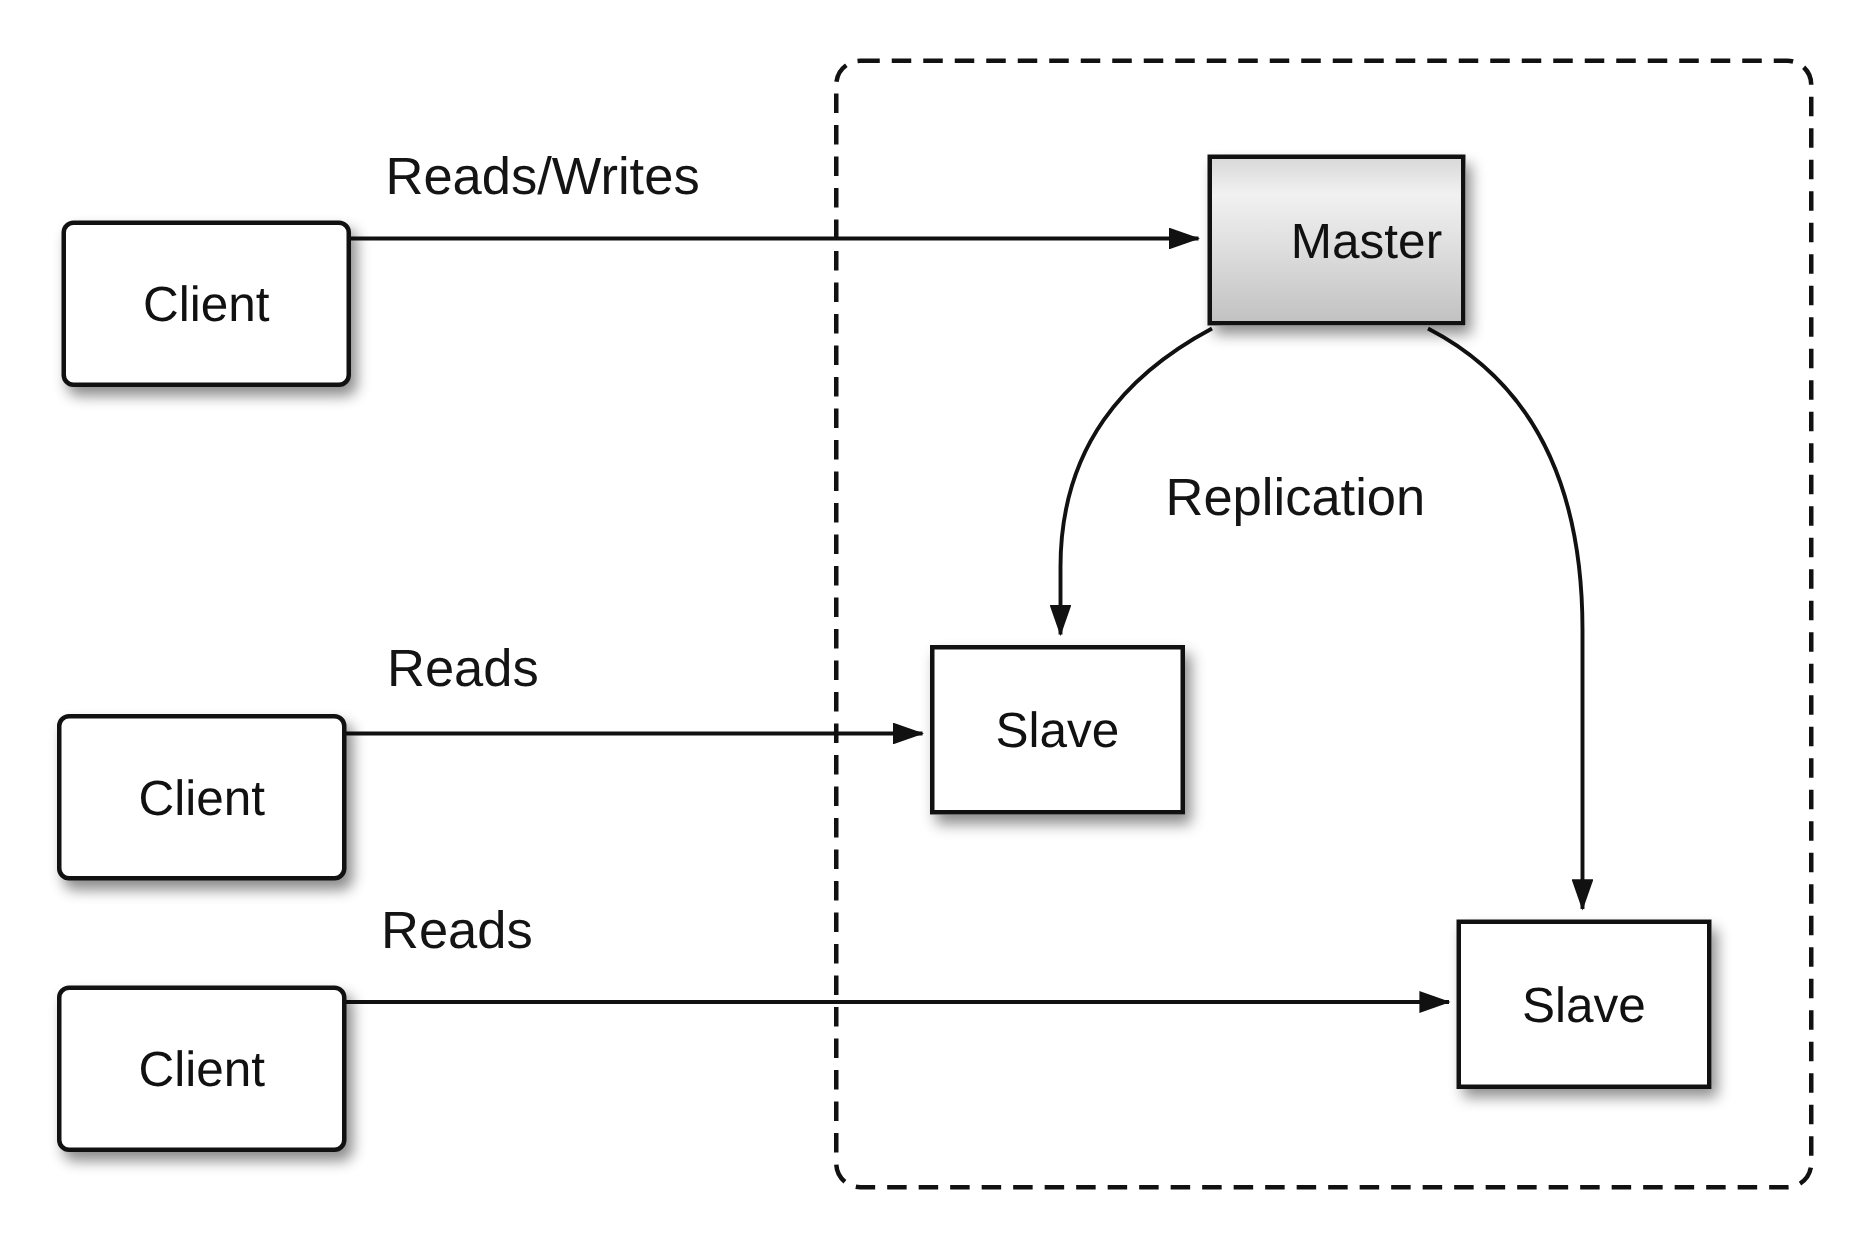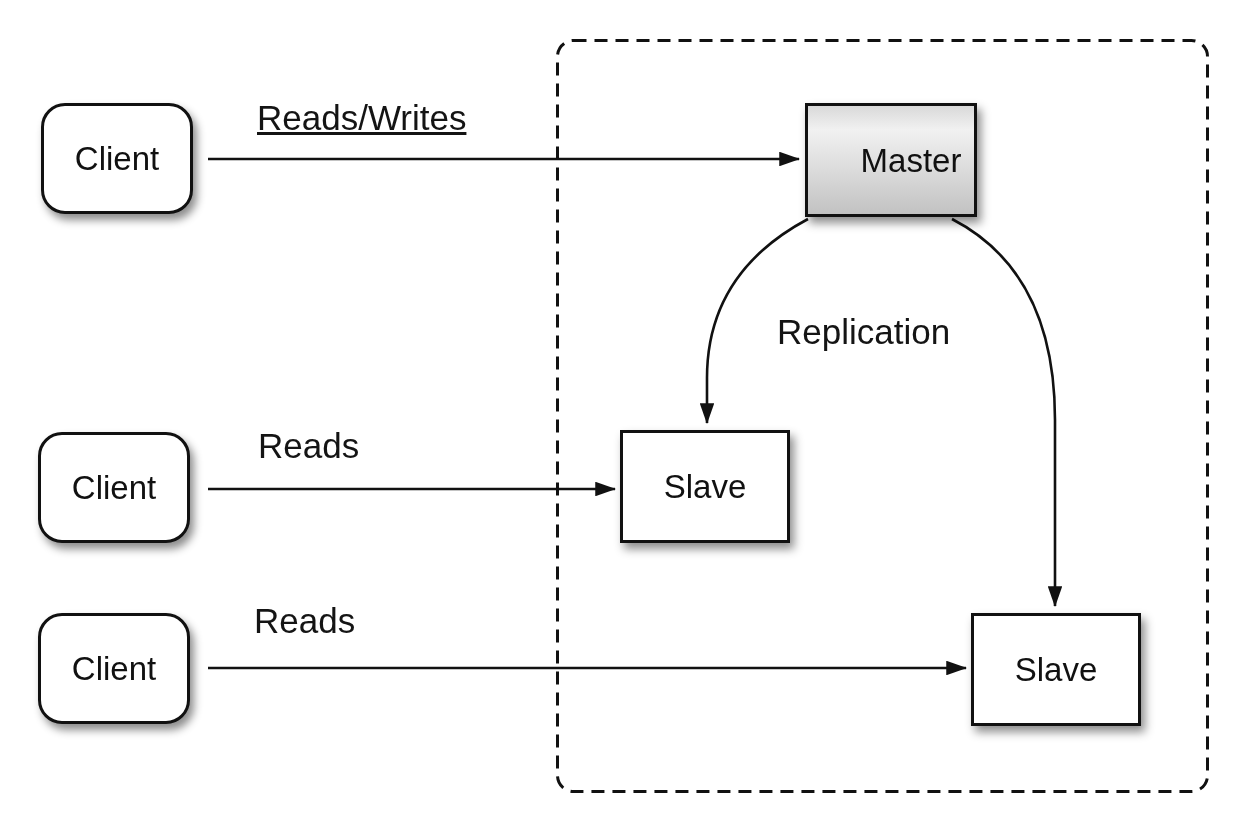--- a/index.html
+++ b/index.html
@@ -29,23 +29,24 @@
     justify-content: center;
     box-sizing: border-box;
     background: #ffffff;
     border: 3.3px solid #111111;
     z-index: 2;
     font-size: 33px;
     line-height: 1;
     box-shadow: 4px 6px 9px rgba(0,0,0,0.45);
   }
   .node.client {
-    width: 152px;
+    width: 193px;
     height: 111px;
-    border-radius: 24px;
+    border-radius: 8px;
+    margin-top: 44px;
   }
   .node.master {
     width: 172px;
     height: 114px;
     background: linear-gradient(180deg, #d9d9d9 0%, #f1f1f1 22%, #dedede 55%, #c2c2c2 100%);
     padding-left: 40px;
   }
   .node.slave {
     width: 170px;
     height: 113px;
@@ -101,21 +102,21 @@
   </div>
 
   <div class="node slave" style="left:620px; top:430px;">
     <span>Slave</span>
   </div>
 
   <div class="node slave" style="left:971px; top:613px;">
     <span>Slave</span>
   </div>
 
-  <div class="edge-label" style="left:257px; top:100px;text-decoration:underline;">Reads/Writes</div>
+  <div class="edge-label" style="left:257px; top:100px;">Reads/Writes</div>
 
   <div class="edge-label" style="left:258px; top:428px;">Reads</div>
 
   <div class="edge-label" style="left:254px; top:603px;">Reads</div>
 
   <div class="edge-label" style="left:777px; top:270px;margin-top:44px;">Replication</div>
 
 </div>
 
 </body></html>

